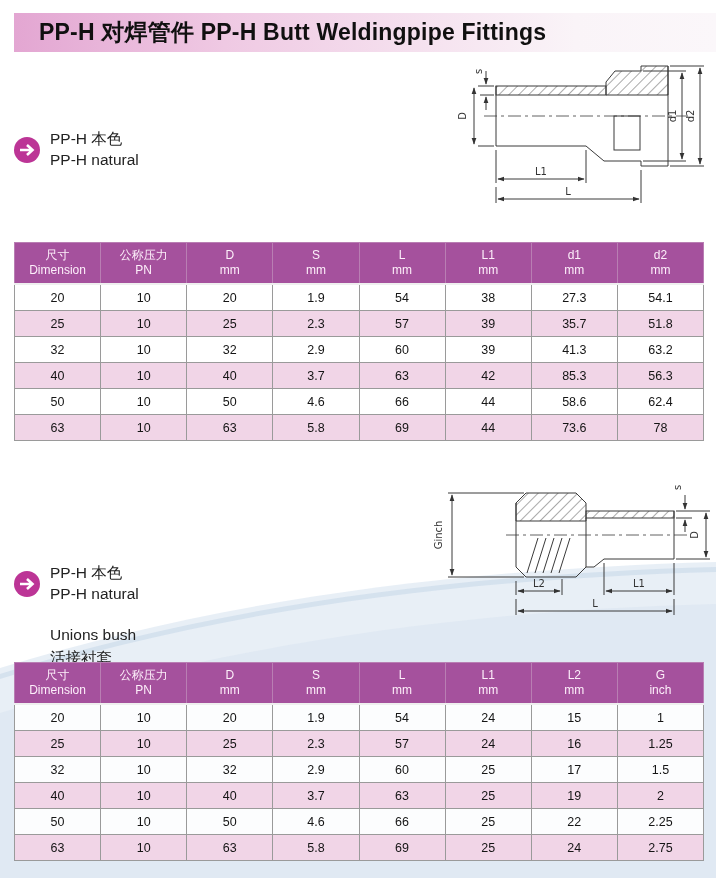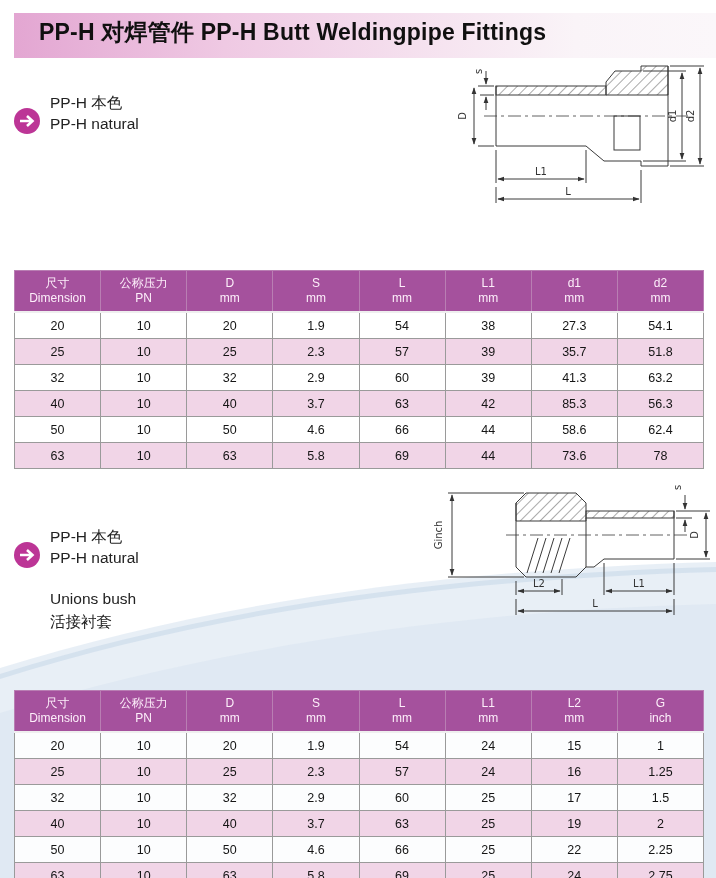--- a/index.html
+++ b/index.html
@@ -13,45 +13,44 @@
     --wave-2:#d8e4f0;
     --line:#3a3a3a;
   }
   html,body{margin:0;padding:0;}
   body{
     width:716px;height:878px;position:relative;background:#ffffff;
     font-family:"Liberation Sans", sans-serif;color:#1a1a1a;overflow:hidden;
   }
   #wave{position:absolute;left:0;top:548px;width:716px;height:330px;}
   #banner{
-    position:absolute;left:14px;top:13px;width:702px;height:45px;
+    position:absolute;left:14px;top:13px;width:702px;height:39px;
     background:linear-gradient(90deg,var(--banner-left) 0%,var(--banner-mid) 30%,var(--banner-right) 80%,#fbf7fa 100%);
   }
   #banner h1{
     margin:0;font-size:23px;font-weight:bold;line-height:39px;padding-left:25px;color:#101010;
     letter-spacing:0.2px;white-space:nowrap;
   }
   .sec{position:absolute;left:14px;width:400px;}
   #sec0{top:92px;}
   #sec1{top:526px;}
-  .sec-head{display:flex;align-items:flex-end;gap:10px;}
+  .sec-head{display:flex;align-items:center;gap:10px;margin-top:36px;}
   .bullet{
     width:26px;height:26px;border-radius:50%;background:var(--accent);
     display:inline-flex;align-items:center;justify-content:center;flex:0 0 26px;margin-top:1px;
   }
   .mat{font-size:15.5px;line-height:21px;color:#222;}
   .product{margin-left:36px;margin-top:19px;font-size:15.5px;line-height:23px;color:#222;}
   .drawing{position:absolute;}
   #drawing0{left:436px;top:58px;width:280px;height:150px;}
   #drawing1{left:424px;top:468px;width:292px;height:160px;}
   .dim{font-family:"DejaVu Sans", sans-serif;font-size:10px;fill:#333;stroke:none;}
   .spec{
     position:absolute;left:14px;width:690px;border-collapse:collapse;table-layout:fixed;
     border:1px solid #949494;
-    margin-top:28px;
   }
   #table0{top:242px;}
   #table1{top:662px;}
   .spec th{
     background:var(--header-purple);color:#fdeffa;font-weight:normal;font-size:12px;line-height:15px;
     height:40px;border:1px solid #b97eb3;border-bottom:2px solid #efefef;padding:0;
   }
   .spec td{
     height:25px;text-align:center;font-size:12.5px;color:#151515;
     border:1px solid #9a9a9a;background:rgba(255,255,255,0.9);padding:0;

